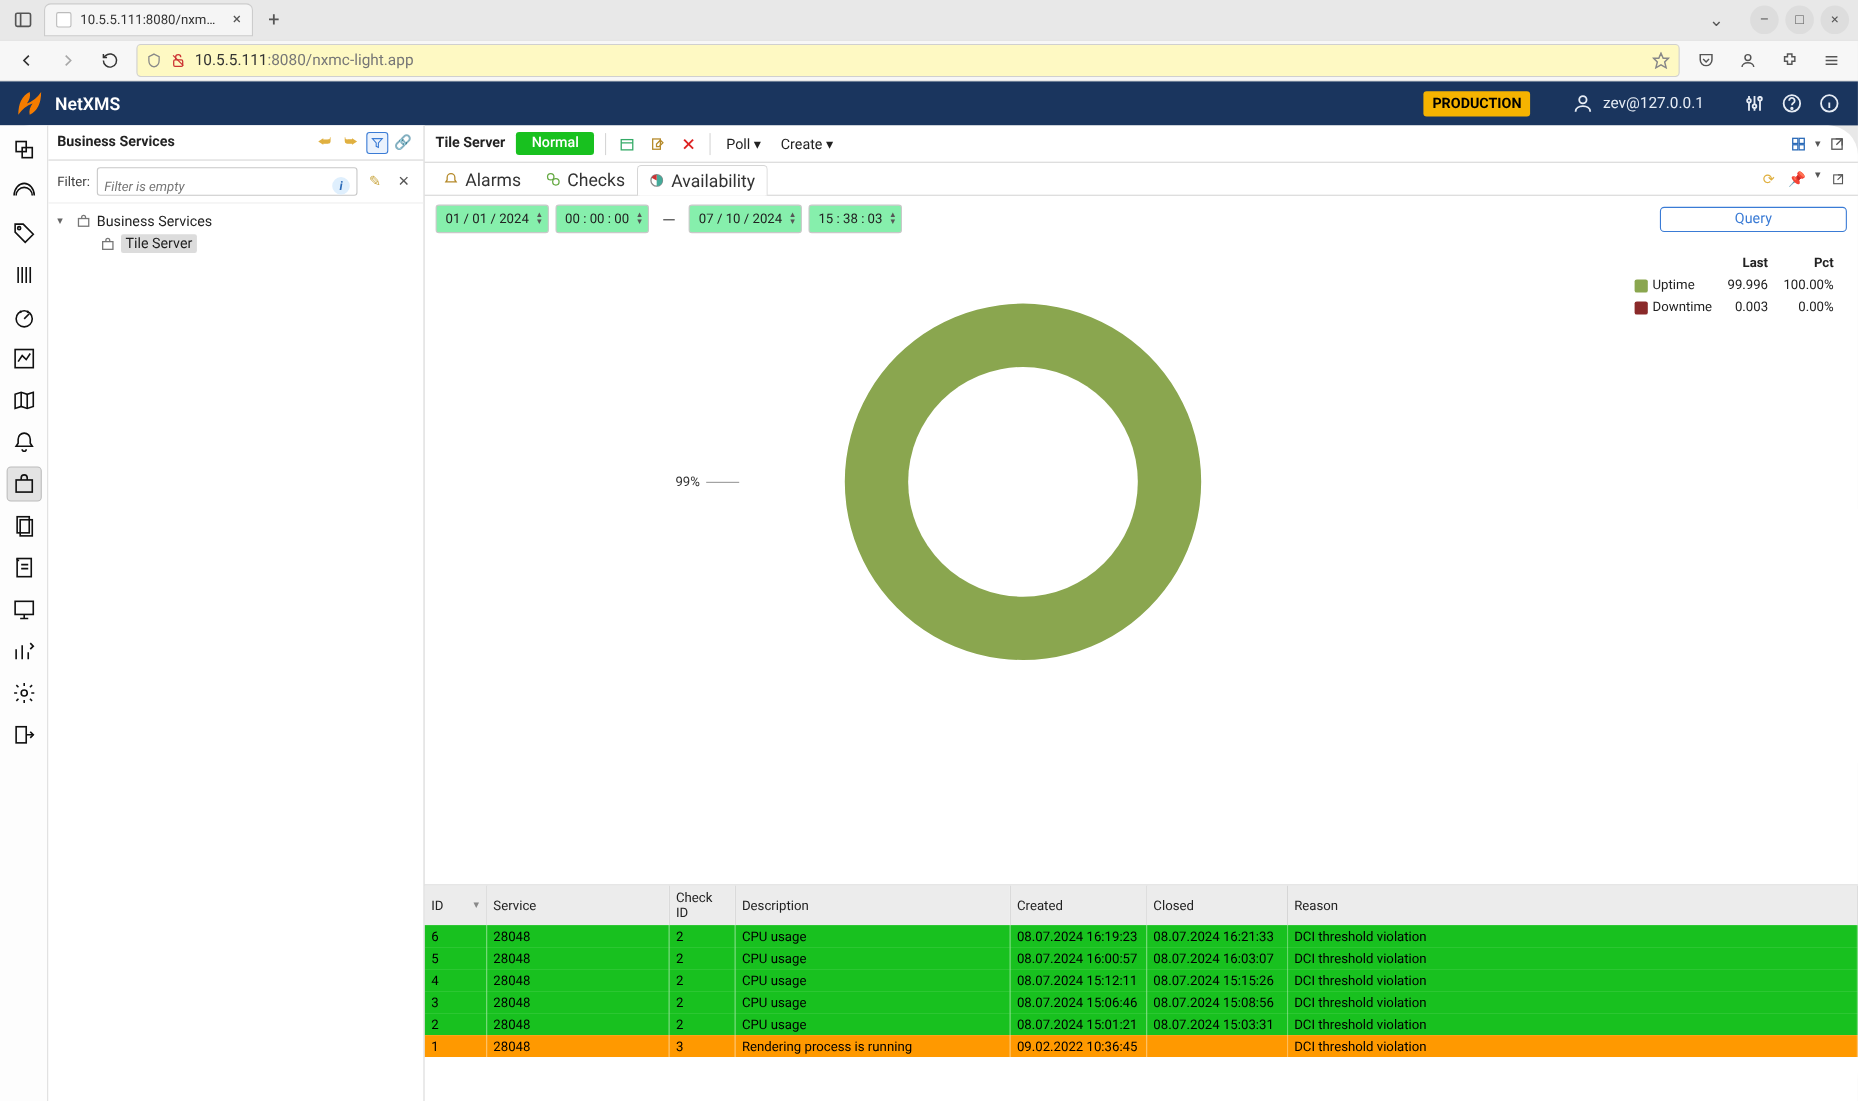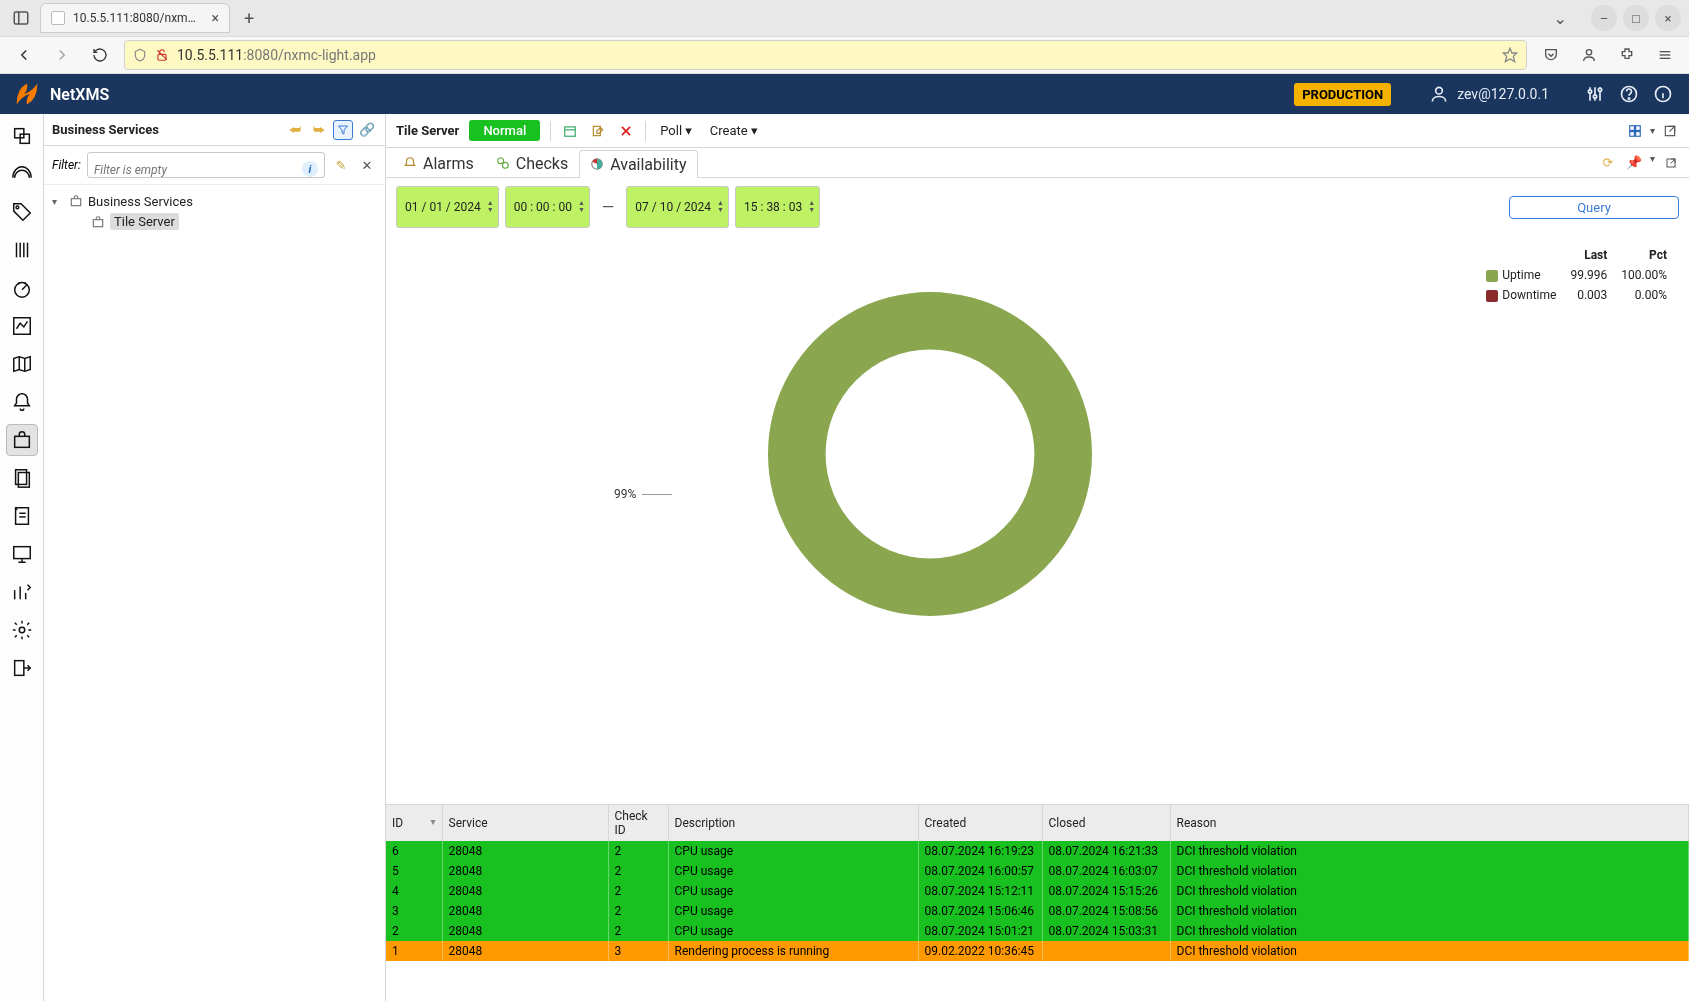--- a/index.html
+++ b/index.html
@@ -27,34 +27,34 @@
 
 .app-header { height: 40px; background: #1a355e; color: #fff; display: flex; align-items: center; padding: 0 14px; gap: 10px; }
 .logo { width: 26px; height: 26px; }
 .app-title { font-size: 16px; font-weight: 600; }
 .hdr-spacer { flex: 1; }
 .prod-badge { background: #f5b300; color: #000; font-weight: 700; padding: 4px 8px; border-radius: 3px; font-size: 13px; }
 .hdr-icon { width: 24px; height: 24px; display: flex; align-items: center; justify-content: center; color: #e6ecf5; cursor: pointer; }
 .user-box { display: flex; align-items: center; gap: 8px; color: #e6ecf5; font-size: 14px; }
 
 
-.app-body { position: absolute; top: 114px; bottom: 0; left: 0; right: 0; display: flex; background: #fff; }
+.app-body { position: absolute; top: 114px; bottom: 0; left: 0; right: 0; display: flex; background: #fff; border-radius: 27px; }
 .icon-rail { width: 44px; background: #fdfdfd; border-right: 1px solid #d6d6d6; display: flex; flex-direction: column; align-items: center; padding-top: 6px; gap: 6px; }
 .rail-item { width: 32px; height: 32px; display: flex; align-items: center; justify-content: center; cursor: pointer; border-radius: 4px; color: #222; }
 .rail-item.active { background: #e3e3e3; border: 1px solid #bcbcbc; }
 .rail-item svg { width: 22px; height: 22px; stroke: #111; fill: none; stroke-width: 1.6; }
 
 
 .side-panel { width: 342px; border-right: 1px solid #d6d6d6; display: flex; flex-direction: column; background: #fff; }
 .panel-hdr { display: flex; align-items: center; height: 32px; padding: 0 8px; gap: 4px; border-bottom: 1px solid #d6d6d6; }
 .panel-hdr .title { font-weight: 700; font-size: 13px; color: #222; flex: 1; }
 .mini-btn { width: 20px; height: 20px; display: flex; align-items: center; justify-content: center; cursor: pointer; border-radius: 3px; color: #555; }
 .mini-btn.active { border: 1px solid #3a7bd5; background: #eaf2fd; color: #3a7bd5; }
 .filter-row { display: flex; align-items: center; gap: 6px; padding: 6px 8px; border-bottom: 1px solid #eee; }
-.filter-row label { font-size: 12px; color: #000000; font-style: italic; }
+.filter-row label { font-size: 12px; color: #404040; }
 .filter-input-wrap { flex: 1; display: flex; align-items: flex-end; border: 1px solid #c8c8c8; border-radius: 3px; height: 26px; padding: 0 6px; background: #fff; }
 .filter-input-wrap input { flex: 1; border: none; outline: none; font-size: 12px; font-style: italic; color: #888; background: transparent; }
 .info-dot { width: 16px; height: 16px; border-radius: 50%; background: #dfeffd; color: #2a6ab8; display: flex; align-items: center; justify-content: center; font-size: 11px; font-style: italic; font-weight: bold; }
 .tree { padding: 6px 4px; font-size: 13px; color: #222; }
 .tree-row { display: flex; align-items: center; gap: 4px; padding: 2px 4px; cursor: pointer; }
 .tree-indent { width: 16px; display: inline-block; }
 .tree-twist { width: 12px; font-size: 10px; color: #666; }
 .tree-icon { width: 16px; height: 16px; display: inline-flex; align-items: center; justify-content: center; }
 
 
@@ -69,33 +69,33 @@
 
 
 .tab-strip { display: flex; align-items: center; height: 30px; border-bottom: 1px solid #d6d6d6; padding-left: 6px; gap: 0; }
 .tab { display: flex; align-items: center; gap: 6px; padding: 0 10px; height: 28px; cursor: pointer; font-size: 16px; color: #333; border: 1px solid transparent; border-bottom: none; }
 .tab.active { background: #fff; border-color: #d6d6d6; border-radius: 4px 4px 0 0; position: relative; top: 1px; }
 .tab-icon { width: 14px; height: 14px; }
 .tab-actions { margin-left: auto; display: flex; gap: 6px; padding-right: 8px; }
 
 
 .avail-toolbar { display: flex; align-items: center; gap: 8px; padding: 8px 10px; flex-wrap: wrap; }
-.date-box { display: flex; align-items: center; border: 1px solid #c8c8c8; border-radius: 3px; height: 42px; padding: 0 4px 0 8px; background: #bef264; font-size: 12px; }
+.date-box { display: flex; align-items: center; border: 1px solid #c8c8c8; border-radius: 3px; height: 26px; padding: 0 4px 0 8px; background: #86efac; font-size: 12px; }
 .spin { display: flex; flex-direction: column; margin-left: 6px; }
 .spin span { font-size: 7px; line-height: 7px; color: #555; cursor: pointer; }
 .dash-sep { color: #555; padding: 0 6px; font-size: 16px; }
 .range-row { display: flex; gap: 4px; }
 .range-btn { border: 1px solid #3a7bd5; background: #fff; color: #3a7bd5; padding: 3px 12px; border-radius: 4px; font-size: 13px; cursor: pointer; }
 .range-btn.active { background: #2a6ab8; border-color: #2a6ab8; color: #fff; }
 .query-btn { margin-left: auto; border: 1px solid #3a7bd5; background: #fff; color: #3a7bd5; padding: 3px 0; width: 170px; text-align: center; border-radius: 4px; font-size: 13px; cursor: pointer; }
 
 
 .chart-zone { flex: 1; display: flex; align-items: flex-start; padding: 8px 14px 8px 14px; min-height: 0; gap: 18px; }
 .chart-wrap { flex: 1; display: flex; align-items: center; justify-content: center; position: relative; height: 420px; }
-.donut-label { position: absolute; left: 214px; top: 50%; transform: translateY(-50%); font-size: 12px; color: #333; margin-top: 40px; }
+.donut-label { position: absolute; left: 214px; top: 50%; transform: translateY(-50%); font-size: 12px; color: #333; }
 .donut-label .tick { display: inline-block; width: 30px; height: 1px; background: #999; vertical-align: middle; margin-left: 6px; }
 .legend-tbl { font-size: 12px; color: #222; }
 .legend-tbl th { font-weight: 700; text-align: right; padding: 2px 6px; }
 .legend-tbl td { padding: 2px 6px; text-align: right; }
 .legend-tbl td.name { text-align: left; }
 .swatch { display: inline-block; width: 12px; height: 12px; vertical-align: middle; margin-right: 4px; border-radius: 2px; }
 
 
 .data-table { border-top: 1px solid #d6d6d6; overflow: auto; }
 table.tbl { width: 100%; border-collapse: collapse; font-size: 12px; }

